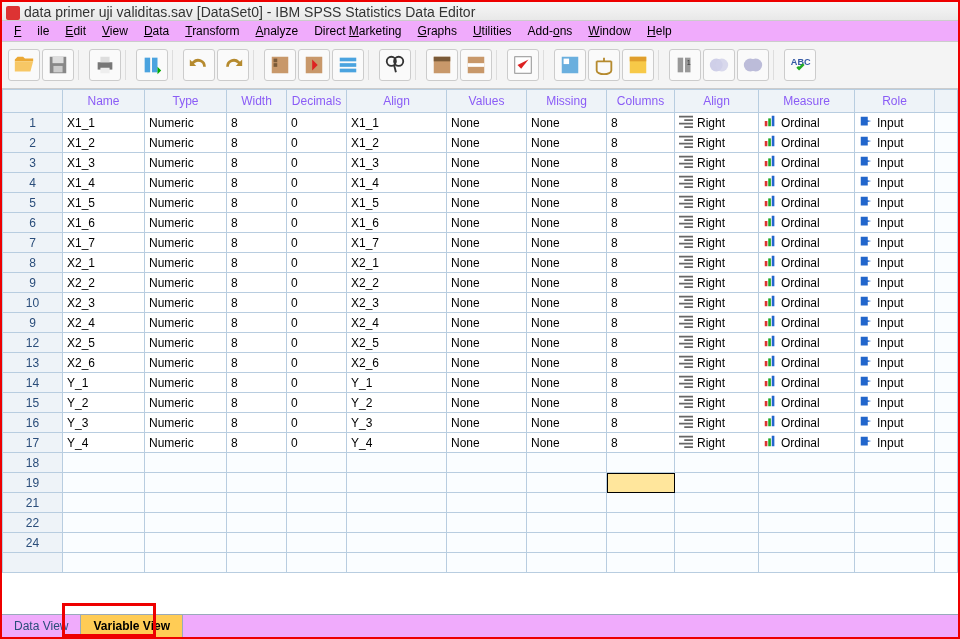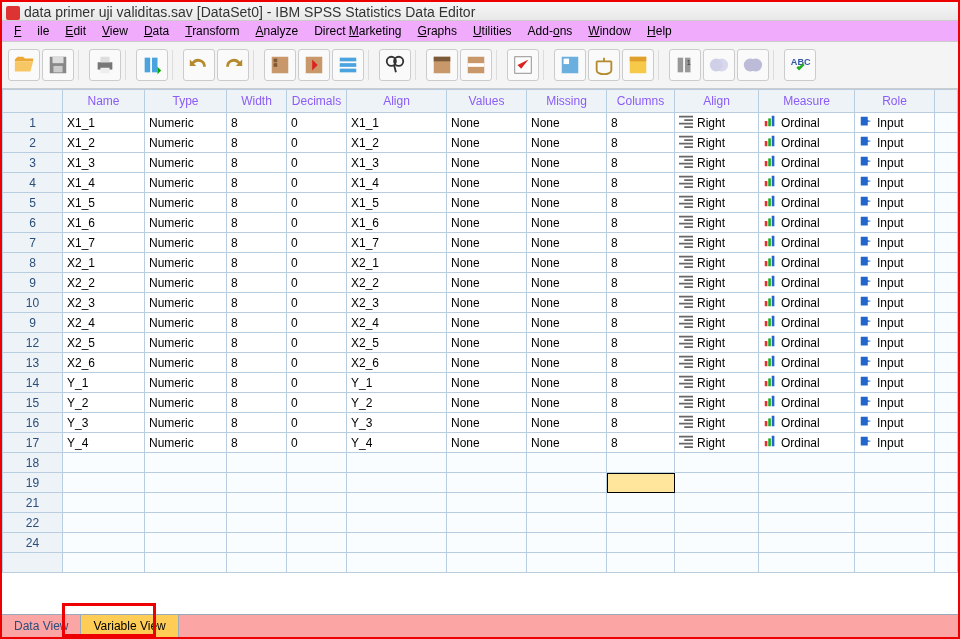--- a/index.html
+++ b/index.html
@@ -26,23 +26,23 @@
   col.c-label{width:100px}
   col.c-values{width:80px}
   col.c-missing{width:80px}
   col.c-columns{width:68px}
   col.c-align{width:84px}
   col.c-measure{width:96px}
   col.c-role{width:80px}
   .cell-ic{display:inline-flex;align-items:center;gap:4px}
   .ic-align svg,.ic-measure svg,.ic-role svg{width:14px;height:14px;flex:none}
   .selected-cell{background:#ffe69c;outline:1px solid #000;outline-offset:-1px}
-  .footer{height:22px;background:#fca5a5;border-top:1px solid #9ab;display:flex;align-items:stretch}
+  .footer{height:22px;background:#f0abfc;border-top:1px solid #9ab;display:flex;align-items:stretch}
   .tab{padding:4px 12px;border-right:1px solid #9ab;color:#2a4d7a;display:flex;align-items:center;cursor:default}
-  .tab.active{background:#ffcc55;font-weight:normal;color:#000}
+  .tab.active{background:#ffcc55;font-weight:bold;color:#000}
   .highlight-box{position:absolute;border:3px solid #e00;pointer-events:none}
   td.empty{background:#fafdff}
 </style>
 </head>
 <body>
 
 <div class="win">
   <div class="titlebar">
     <span class="icon"></span>
     <span>data primer uji validitas.sav [DataSet0] - IBM SPSS Statistics Data Editor</span>

